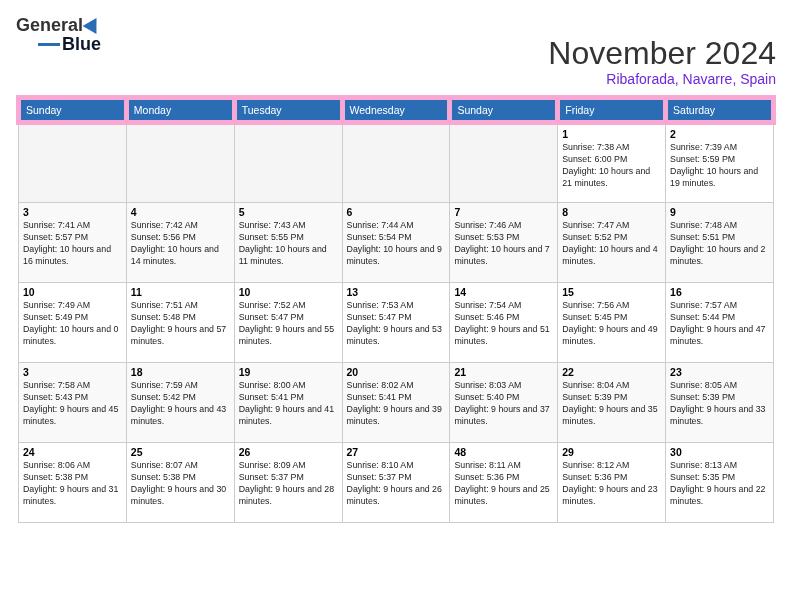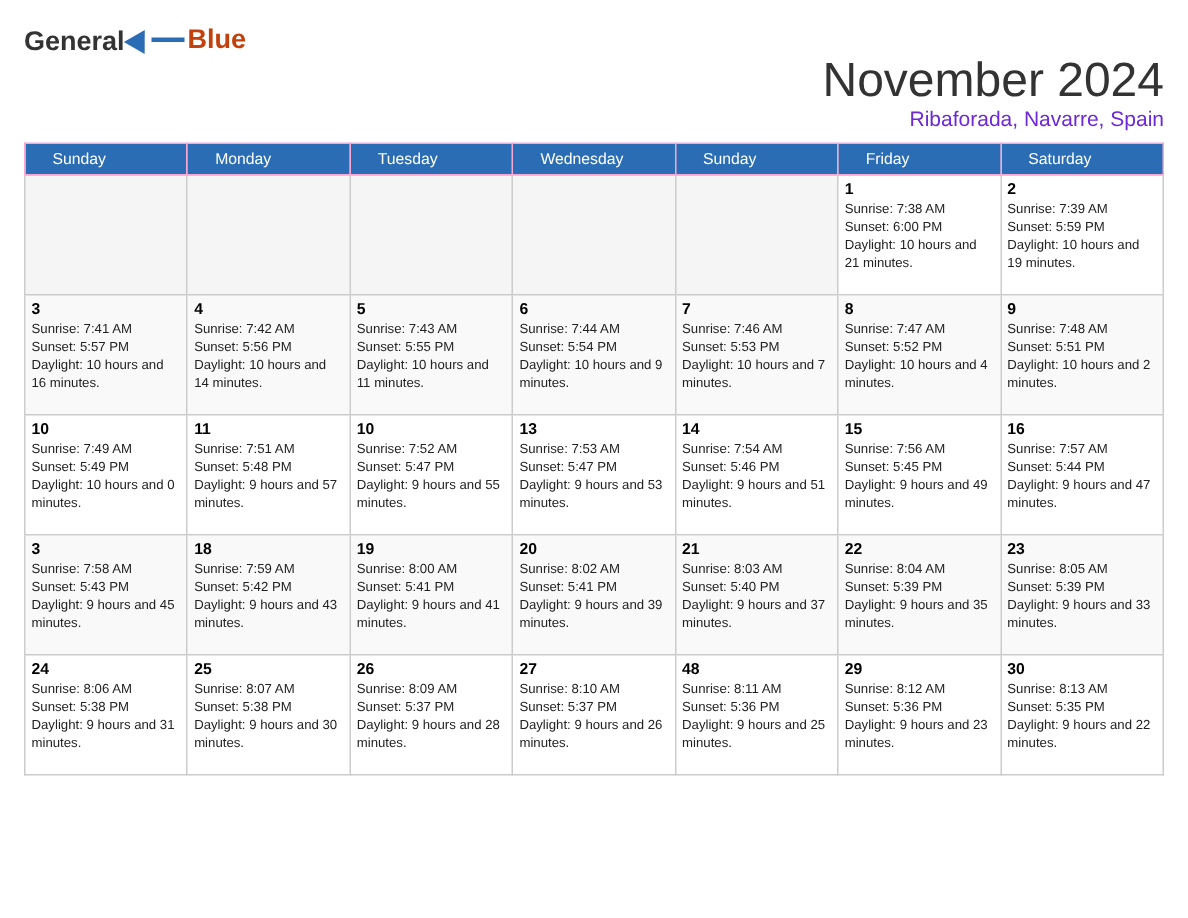--- a/index.html
+++ b/index.html
@@ -17,22 +17,22 @@
       padding: 12px 16px 10px 16px;
     }
     .header {
       display: flex;
       justify-content: space-between;
       align-items: flex-start;
       margin-bottom: 8px;
     }
     .logo {
       display: flex;
-      flex-direction: row;
-      align-items: center;
+      flex-direction: column;
+      align-items: flex-end;
       padding-top: 4px;
     }
     .logo-text {
       display: flex;
       align-items: center;
       font-size: 18px;
       font-weight: bold;
       color: #1a1a1a;
       line-height: 1;
     }
@@ -63,25 +63,25 @@
       color: #6d28d9;
     }
     .calendar {
       width: 100%;
       border-collapse: collapse;
       font-size: 9.5px;
     }
     .calendar th {
       background: #2a6db5;
       color: #fff;
-      padding: 4px 18px;
+      padding: 4px 5px;
       text-align: left;
       font-size: 10.5px;
       font-weight: normal;
-      border: 1px solid #f9a8d4;
+      border: 5px solid #f9a8d4;
     }
     .calendar td {
       border: 1px solid #ccc;
       vertical-align: top;
       padding: 3px 4px;
       width: calc(100% / 7);
       height: 80px;
       background: #fff;
     }
     .calendar td.empty {
@@ -105,21 +105,21 @@
 
 <div class="page">
   <div class="header">
     <div class="logo">
       <div class="logo-text">
         <span class="logo-general">General</span>
         <span class="logo-triangle"></span>
       </div>
       <div style="display:flex; align-items:center;">
         <span style="width:22px; height:3px; background:#2a6db5; display:inline-block; margin-right:2px;"></span>
-        <span class="logo-blue" style="color:#c2410c; font-size:18px; font-weight:bold;">Blue</span>
+        <span class="logo-blue" style="color:#0f172a; font-size:18px; font-weight:bold;">Blue</span>
       </div>
     </div>
     <div class="title-area">
       <div class="month-title">November 2024</div>
       <div class="location">Ribaforada, Navarre, Spain</div>
     </div>
   </div>
 
   <table class="calendar">
     <thead>

